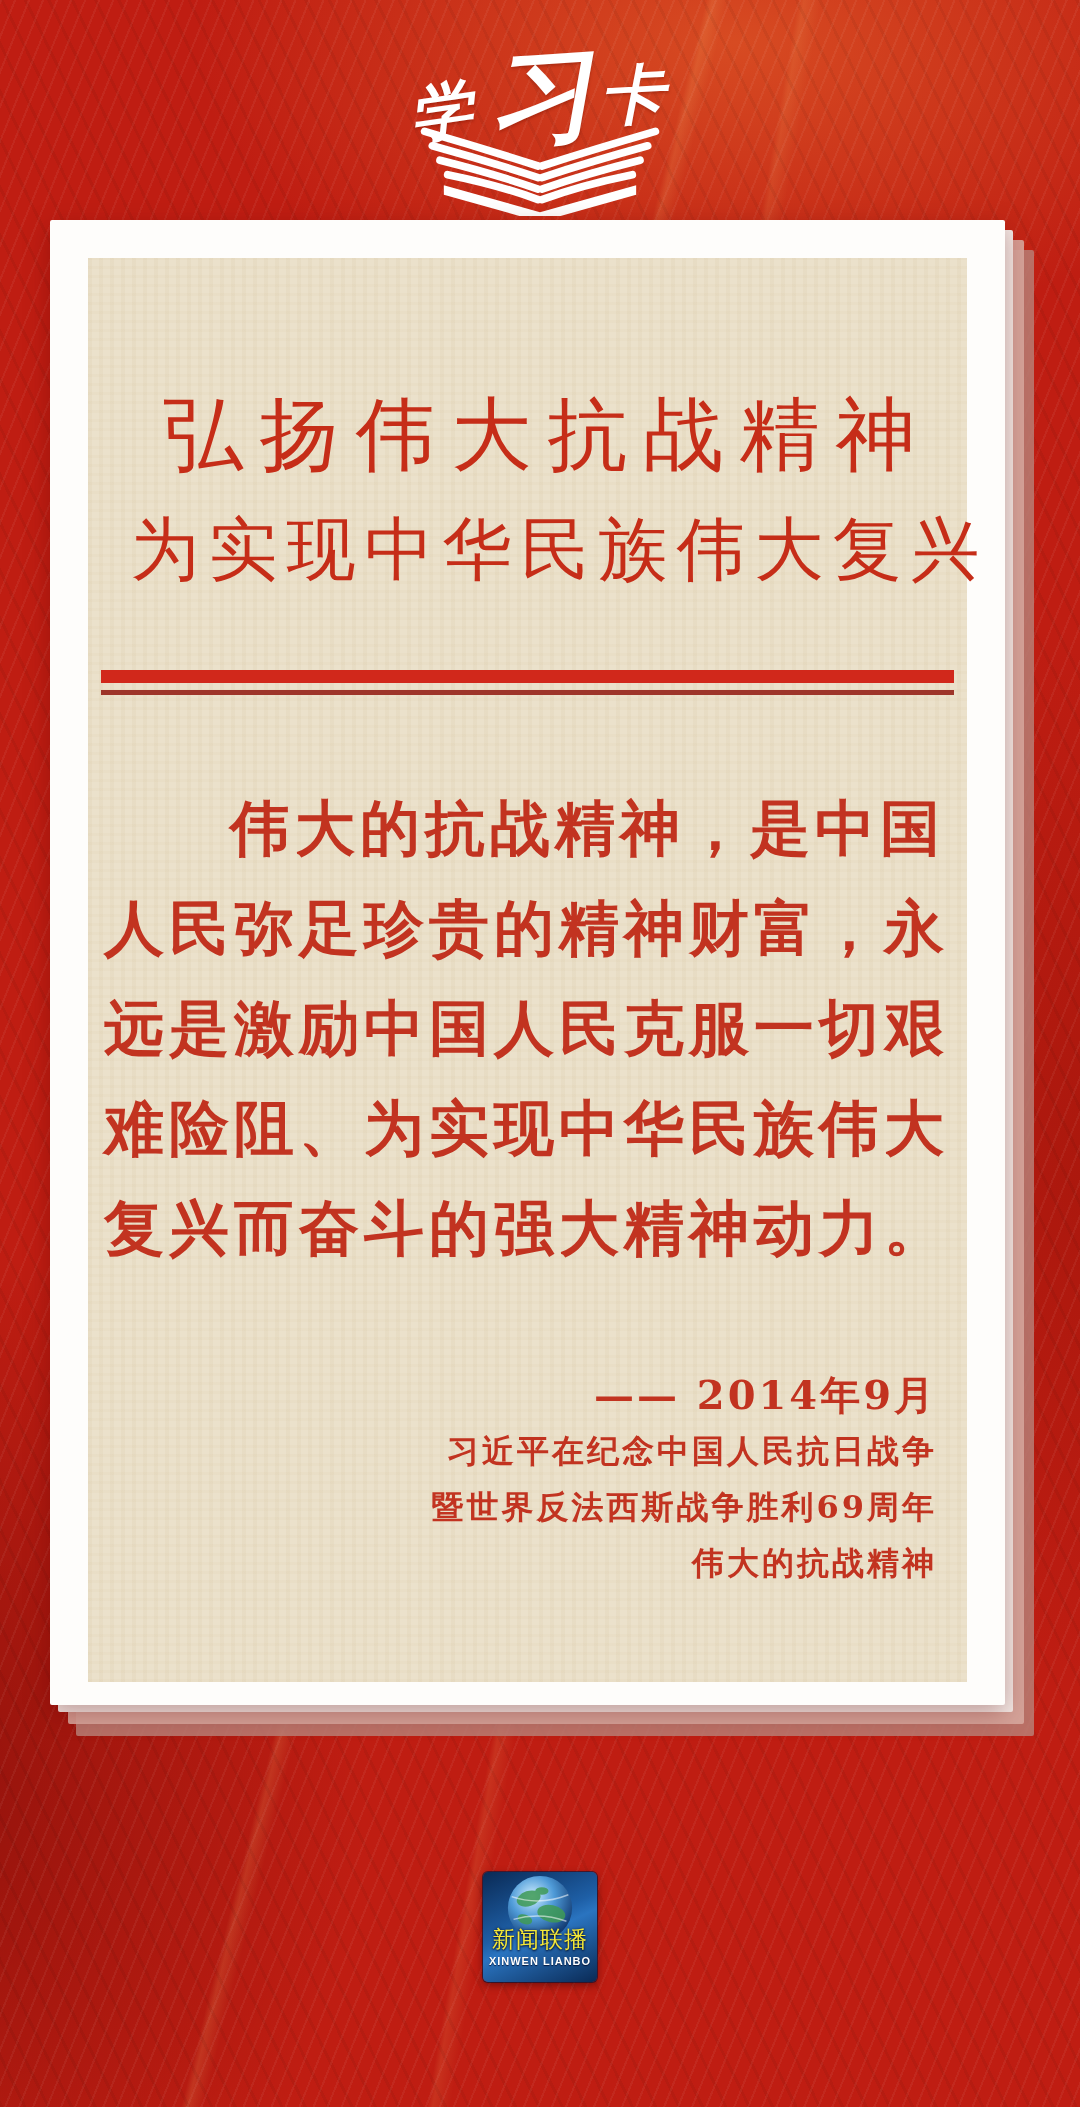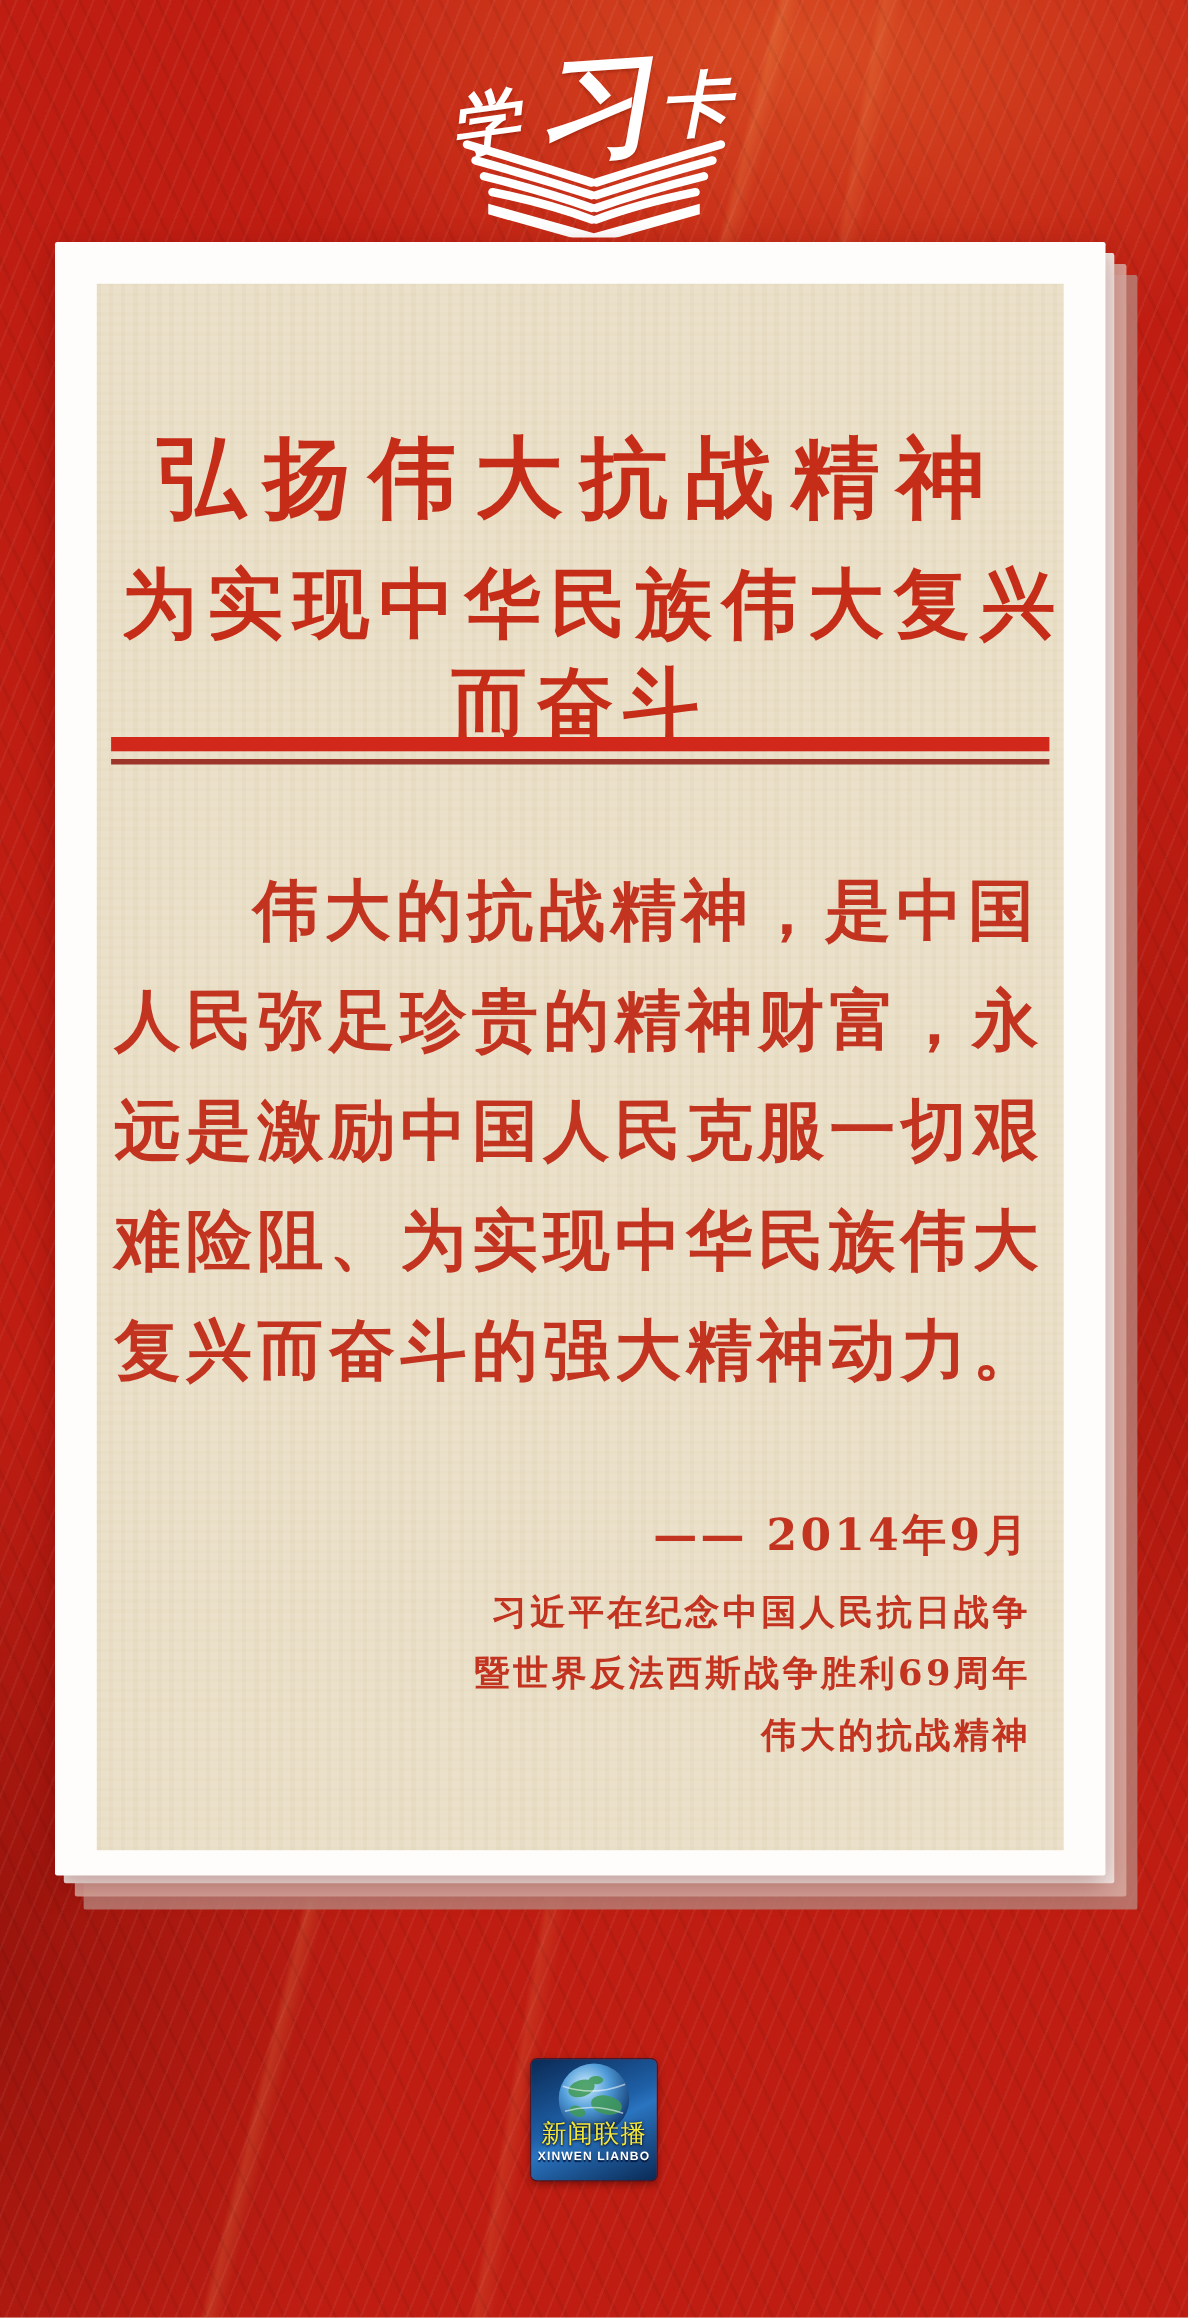--- a/index.html
+++ b/index.html
@@ -47,35 +47,35 @@
     box-shadow:0 8px 26px rgba(90,0,0,0.35);
   }
   .paper{
     position:absolute;left:38px;top:38px;width:879px;height:1424px;
     background:
       repeating-linear-gradient(90deg, rgba(205,185,145,0.12) 0 4px, rgba(205,185,145,0) 4px 11px),
       repeating-linear-gradient(0deg, rgba(215,195,155,0.10) 0 3px, rgba(215,195,155,0) 3px 9px),
       #ebe1cb;
   }
 
-  .title{position:absolute;left:0;width:879px;text-align:center;color:#c62d18;font-weight:bold;}
+  .title{position:absolute;left:0;width:879px;text-align:center;color:#c62d18;font-weight:normal;padding-left:20px;}
   .t1{top:70px;font-size:80px;letter-spacing:16px;}
   .t2{top:200px;font-size:69px;letter-spacing:9px;margin-left:12px;}
   .t3{top:290px;font-size:69px;letter-spacing:9px;}
 
   .divider{position:absolute;left:13px;top:412px;width:853px;}
   .bar-thick{height:13px;background:#d1281b;}
   .bar-thin{height:5px;background:#9e352a;margin-top:7px;}
 
   .bodytext{position:absolute;left:16px;top:520px;width:848px;color:#c23320;font-weight:bold;}
   .bodytext .line{font-size:60px;letter-spacing:5px;height:100px;line-height:100px;white-space:nowrap;}
   .bodytext .indent{padding-left:126px;}
 
   .attr{position:absolute;right:30px;top:1110px;text-align:right;color:#c23320;font-weight:bold;}
-  .attr .adate{font-size:40px;letter-spacing:3px;margin-bottom:14px;}
+  .attr .adate{font-size:40px;letter-spacing:3px;}
   .attr .aline{font-size:32px;letter-spacing:3px;line-height:56px;}
 
   
   .tvlogo{
     position:absolute;left:483px;top:1872px;width:114px;height:110px;
     background:linear-gradient(155deg,#0a2a55 0%,#1e5fa6 45%,#2a74c0 55%,#0a2a55 100%);
     border-radius:5px;box-shadow:0 0 0 1px rgba(0,20,60,0.6), 0 3px 8px rgba(40,0,0,0.5);
     text-align:center;
   }
   .tvlogo .globe{position:absolute;left:19px;top:2px;}
@@ -120,21 +120,20 @@
 
   <div class="stack stack3"></div>
   <div class="stack stack2"></div>
   <div class="stack stack1"></div>
 
   <section class="card">
     <div class="paper">
 
       <h1 class="title t1">弘扬伟大抗战精神</h1>
       <h1 class="title t2">为实现中华民族伟大复兴</h1>
-      <h1 class="title t3">而奋斗</h1>
 
       <div class="divider">
         <div class="bar-thick"></div>
         <div class="bar-thin"></div>
       </div>
 
       <div class="bodytext">
         <div class="line indent">伟大的抗战精神，是中国</div>
         <div class="line">人民弥足珍贵的精神财富，永</div>
         <div class="line">远是激励中国人民克服一切艰</div>

